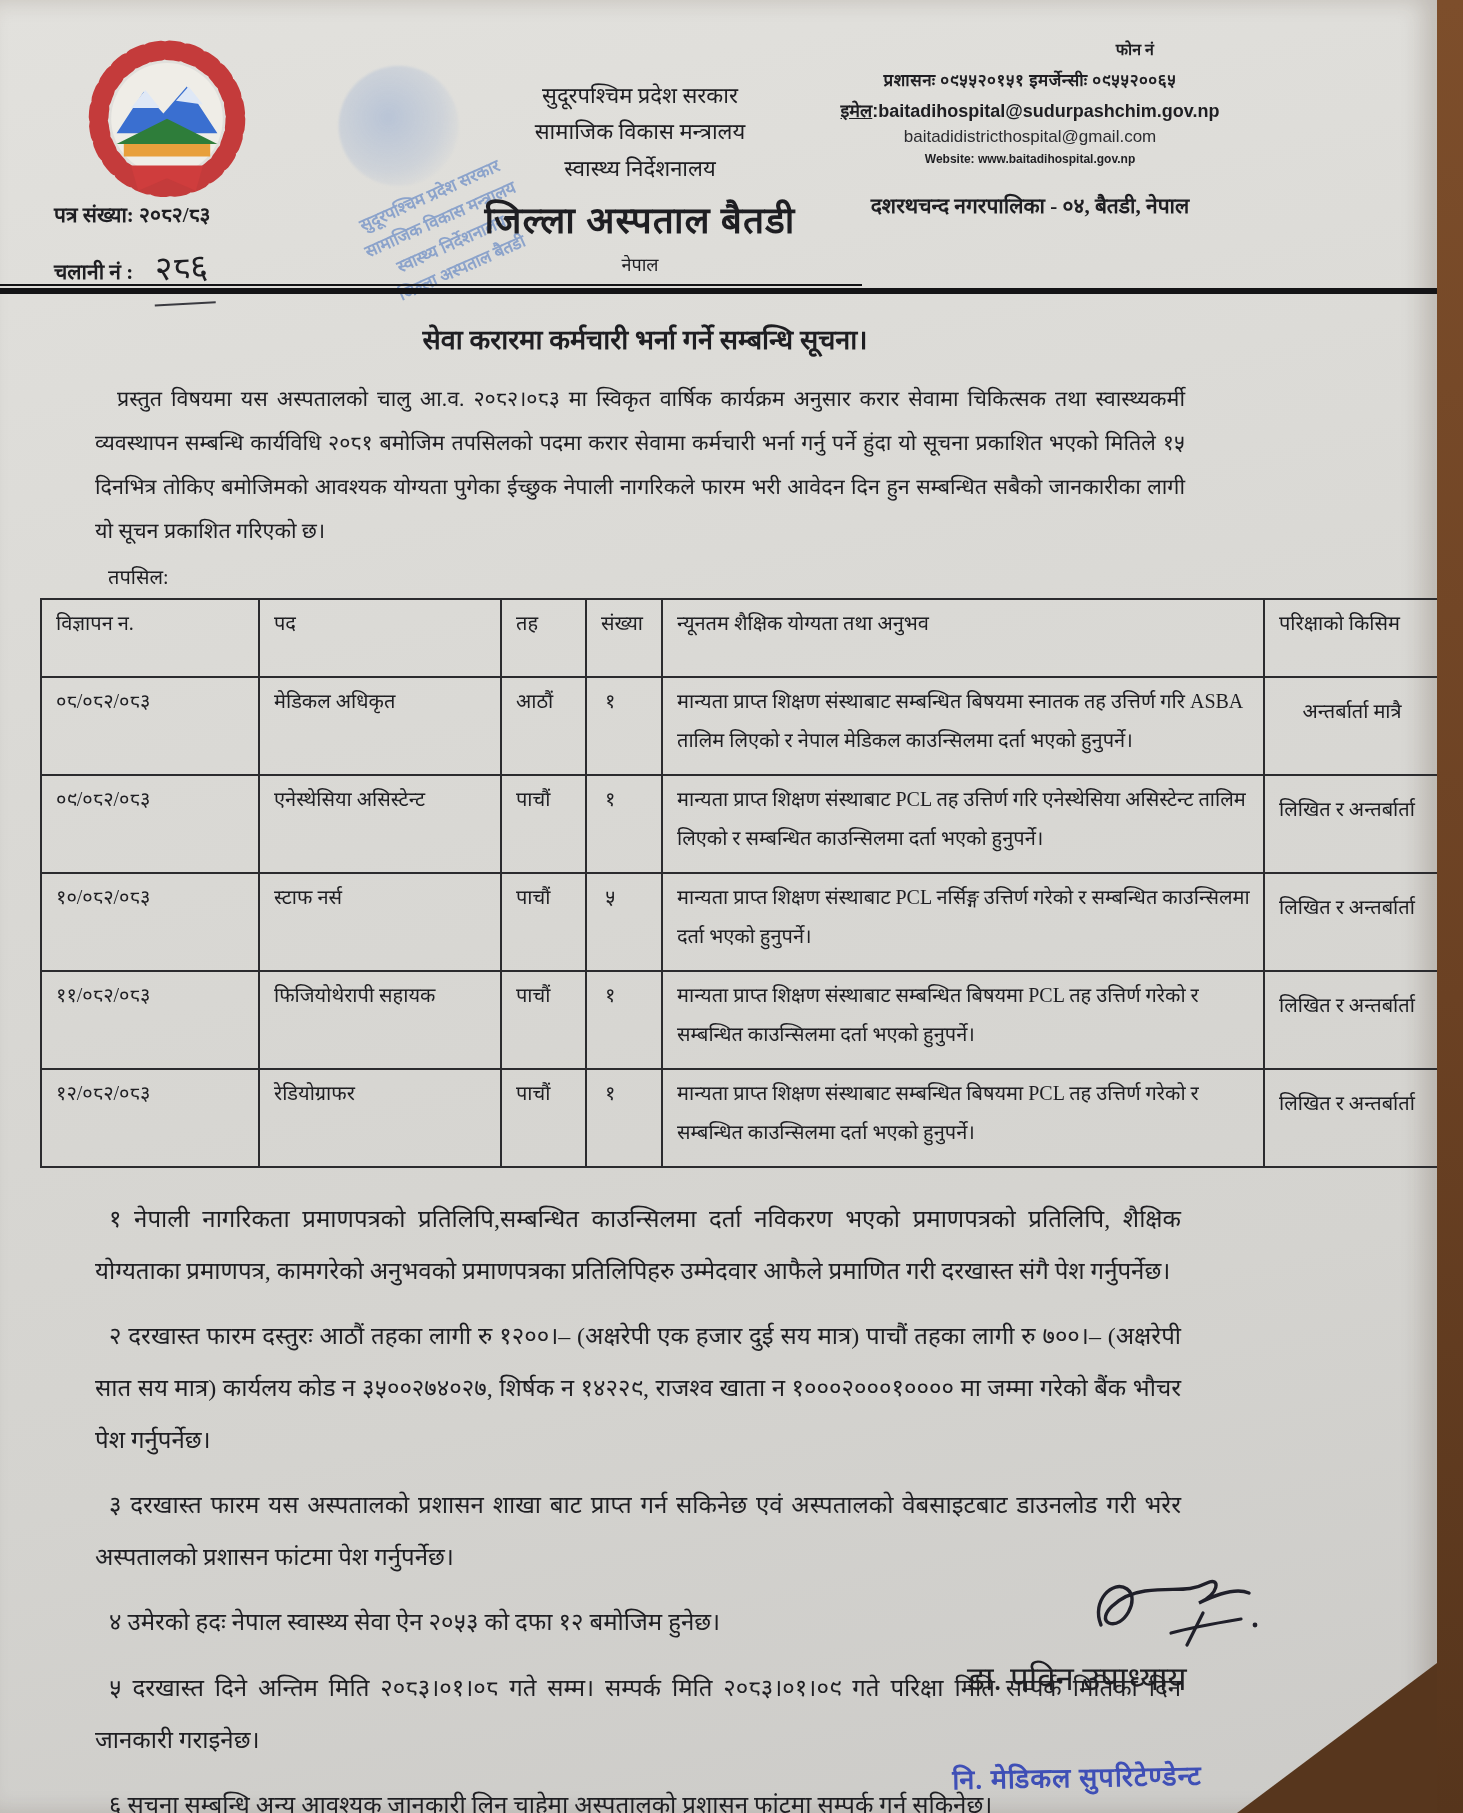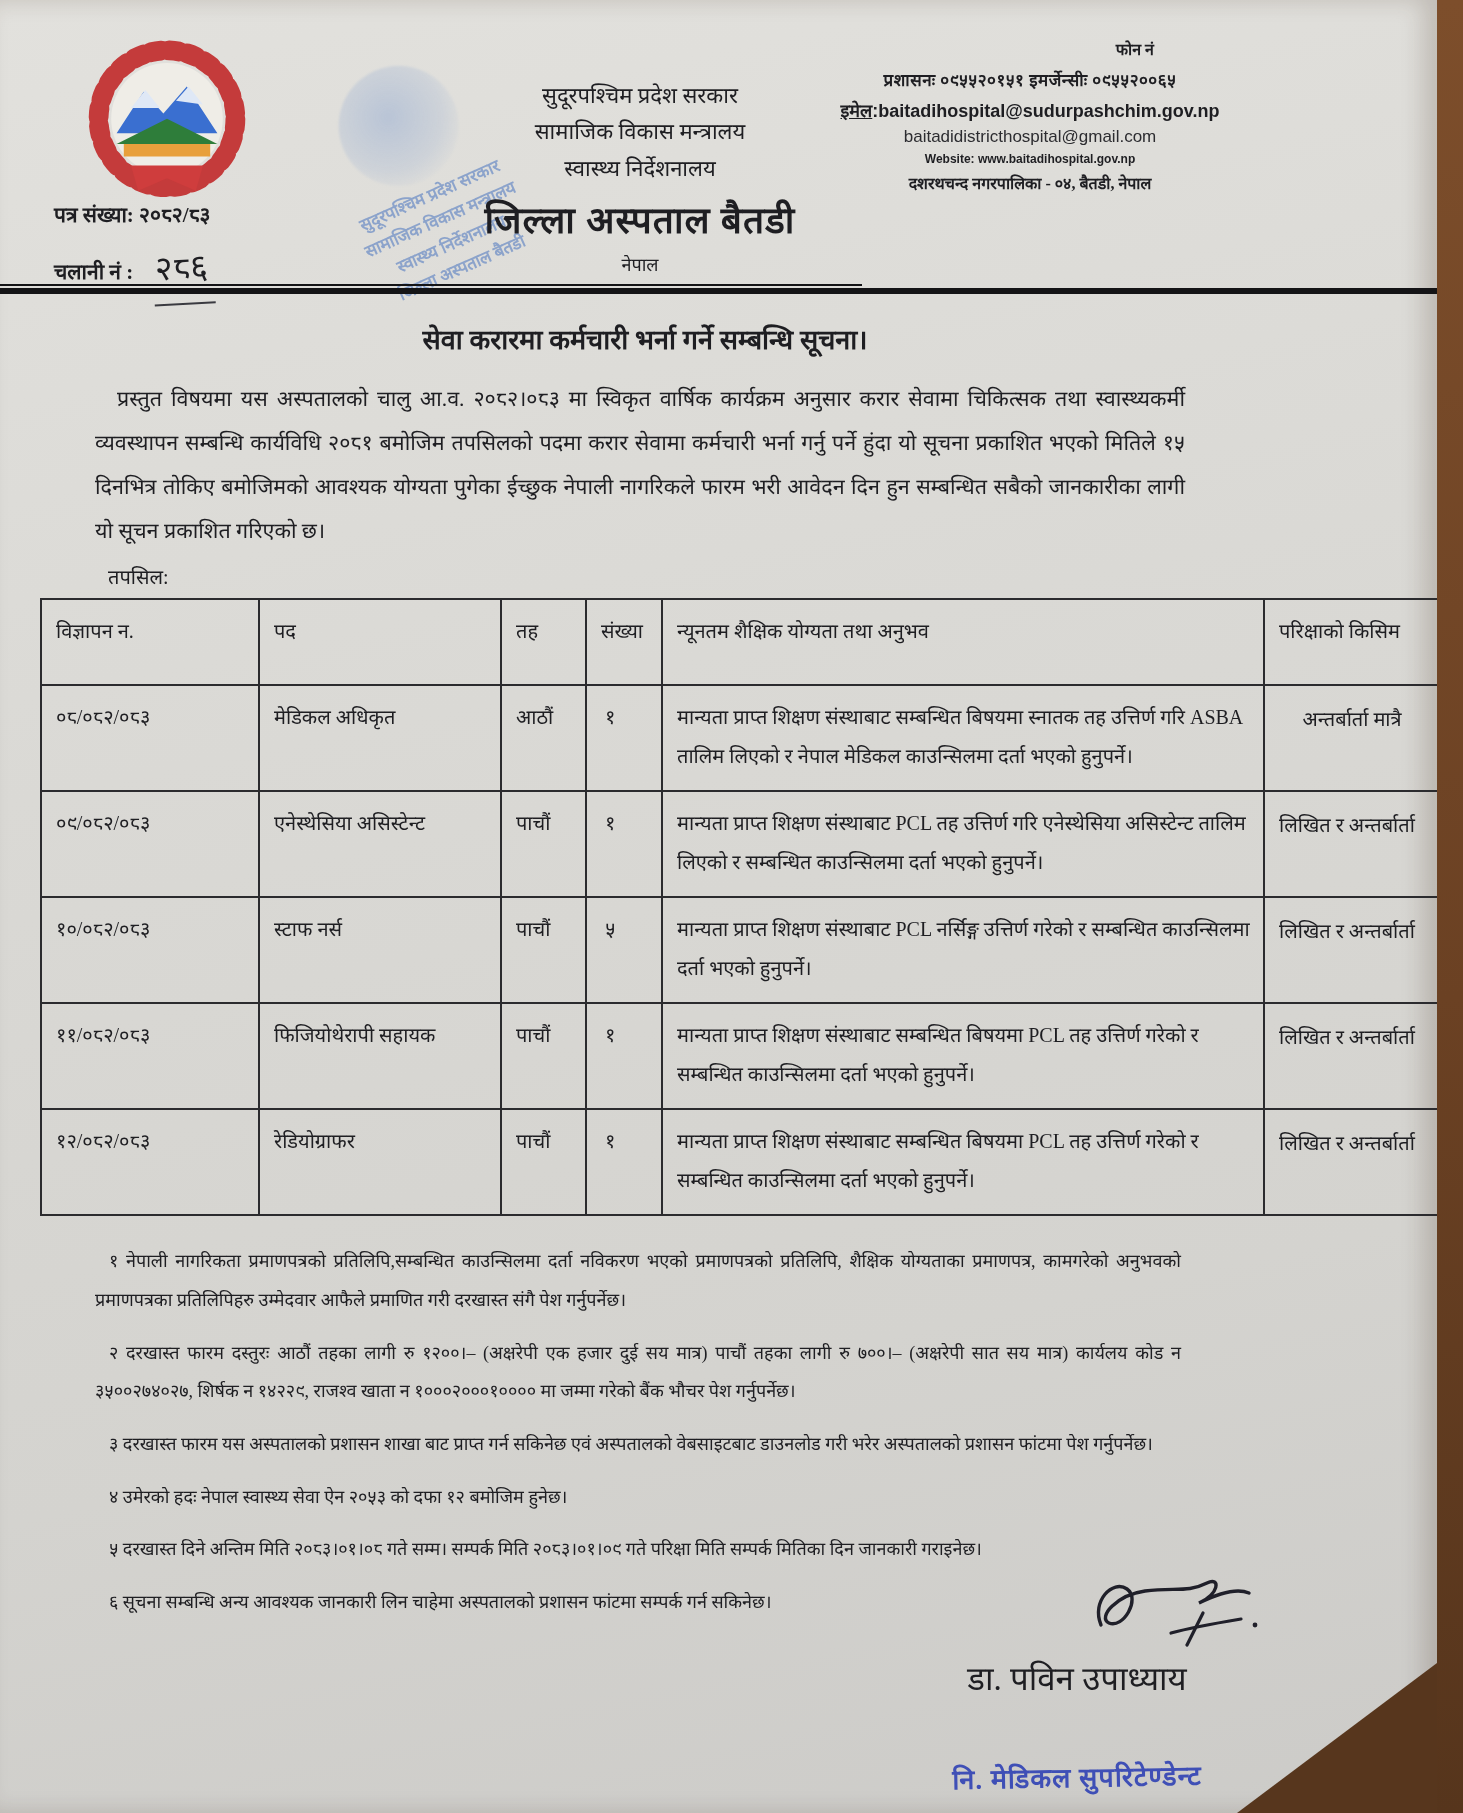--- a/index.html
+++ b/index.html
@@ -34,21 +34,21 @@
   .org-line{font-size:22px;line-height:1.65;}
   .org-name{font-size:37px;font-weight:bold;letter-spacing:1px;margin-top:6px;}
   .org-country{font-size:18px;margin-top:8px;}
   .contact-block{position:absolute;left:810px;top:38px;width:440px;text-align:center;}
   .phone-label{font-size:16px;font-weight:bold;text-align:right;padding-right:96px;}
   .phone-line{font-size:17px;font-weight:bold;margin-top:8px;letter-spacing:.5px;}
   .email-line{font-size:18px;font-weight:bold;margin-top:7px;font-family:"Liberation Sans","DejaVu Sans",sans-serif;}
   .email-line .u{text-decoration:underline;}
   .email2{font-size:17px;margin-top:5px;font-family:"Liberation Sans","DejaVu Sans",sans-serif;color:#2c2c30;}
   .website{font-size:12px;font-weight:bold;margin-top:5px;font-family:"Liberation Sans","DejaVu Sans",sans-serif;}
-  .address{font-size:16px;font-weight:bold;margin-top:6px;}
+  .address{font-size:21px;font-weight:bold;margin-top:25px;}
   .letterno{position:absolute;left:54px;top:196px;font-size:21px;font-weight:bold;line-height:1.9;}
   .chalani-no{
     display:inline-block;font-size:34px;font-weight:normal;margin-left:14px;
     transform:rotate(-3deg);border-bottom:2px solid #3a3a40;padding:0 6px 2px 2px;
   }
   .rule{position:absolute;left:0;top:288px;width:1437px;height:6px;background:#141416;}
   .rule:after{content:"";position:absolute;left:0;top:-4px;width:60%;height:2px;background:#141416;}
   
   .content{position:absolute;left:0;top:308px;width:1280px;padding:0;font-family:Liberation Serif, serif;}
   .title{width:1290px;text-align:center;font-size:27px;font-weight:bold;margin:12px 0 0;}
@@ -57,31 +57,31 @@
     margin:20px 95px 0 95px;font-size:21.5px;line-height:2.05;text-align:justify;
     text-indent:22px;
   }
   .tapasil{margin:10px 12px 8px 108px;font-size:20px;}
   table.sched{
     border-collapse:collapse;table-layout:fixed;margin-left:40px;width:1397px;
     font-size:20px;
   }
   table.sched th,table.sched td{
     border:2.5px solid #2b2b2e;vertical-align:top;text-align:left;
-    padding:12px 12px 14px 14px;line-height:1.95;font-weight:normal;
+    padding:4px 12px 14px 14px;line-height:1.95;font-weight:normal;
     overflow:hidden;
     margin-top:28px;
   }
   table.sched th{height:58px;}
   table.sched td.c-exam{text-align:justify;padding-top:14px;}
   table.sched td.c-exam.center{text-align:center;}
   table.sched td.c-num{padding-left:18px;}
   .notes{margin:26px 95px 0 95px;}
   .note{
-    font-size:18px;line-height:2.15;text-align:justify;margin:0 4px 14px 0;text-indent:14px;
+    font-size:24px;line-height:2.15;text-align:justify;margin:0 4px 14px 0;text-indent:14px;
   }
   
   .sign-block{position:absolute;right:150px;bottom:18px;text-align:center;width:420px;}
   .sign-scribble{display:block;margin:0 14px 2px auto;}
   .sign-name{font-size:33px;margin-top:2px;}
   .sign-designation{
     font-size:27px;font-weight:bold;color:#3345b5;margin-top:58px;letter-spacing:1px;
     transform:rotate(-1deg);opacity:.92;
   }
 </style>

